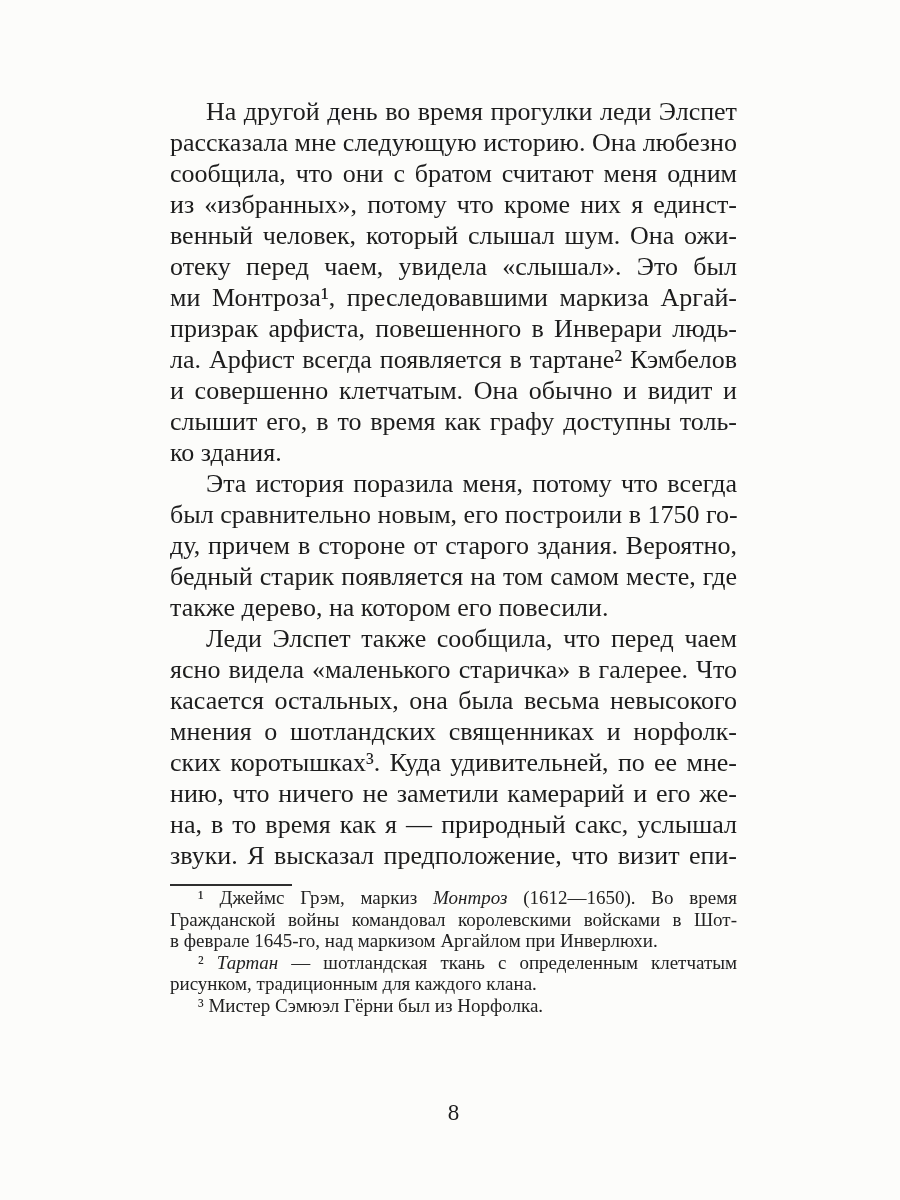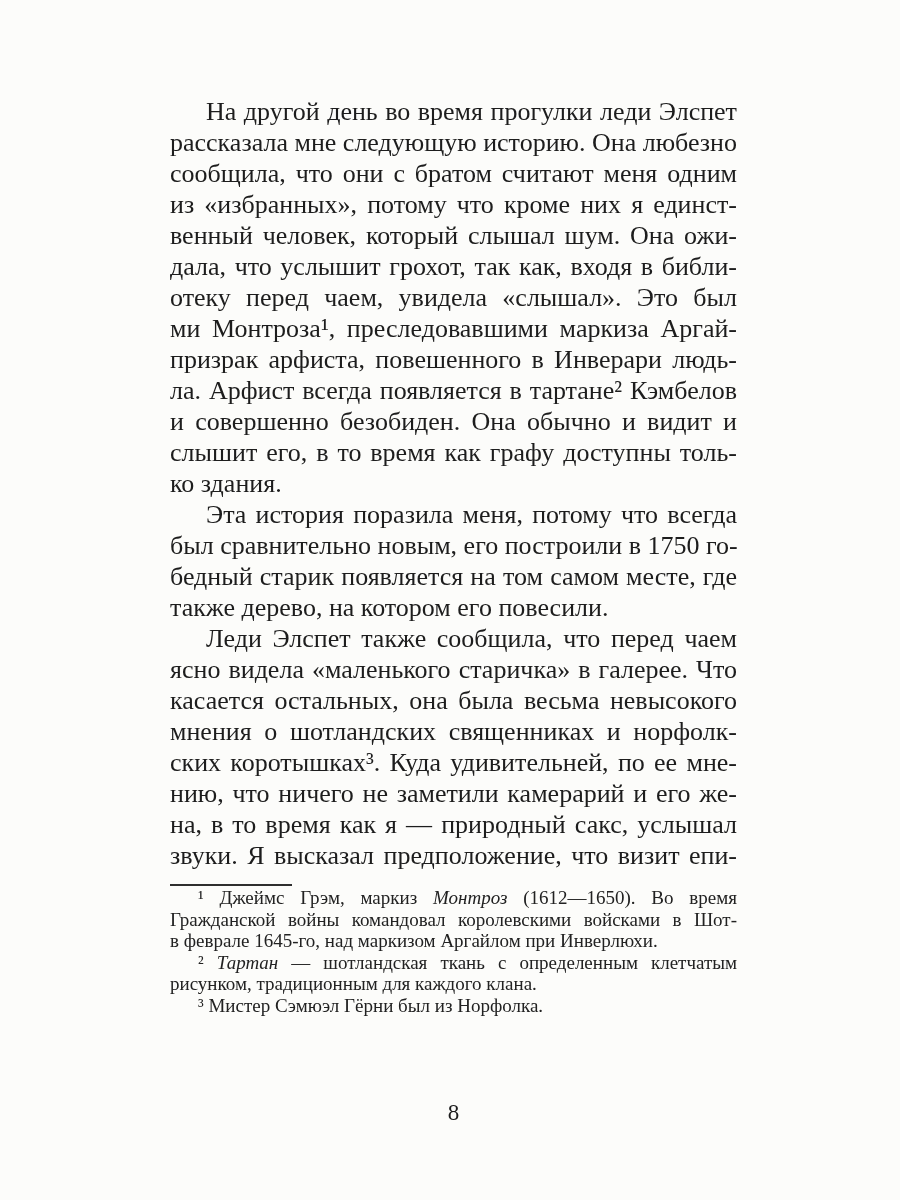--- a/index.html
+++ b/index.html
@@ -72,33 +72,33 @@
 <div class="page">
   <div class="textblock">
 
     <div class="main-text">
       <div class="para">
         <div class="line indent">На другой день во время прогулки леди Элспет</div>
         <div class="line">рассказала мне следующую историю. Она любезно</div>
         <div class="line">сообщила, что они с братом считают меня одним</div>
         <div class="line">из «избранных», потому что кроме них я единст-</div>
         <div class="line">венный человек, который слышал шум. Она ожи-</div>
-        <div class="line">дала, что услышит грохот, так как, входя в библи-</div>
         <div class="line">отеку перед чаем, увидела «слышал». Это был</div>
         <div class="line">ми Монтроза¹, преследовавшими маркиза Аргай-</div>
         <div class="line">призрак арфиста, повешенного в Инверари людь-</div>
         <div class="line">ла. Арфист всегда появляется в тартане² Кэмбелов</div>
-        <div class="line">и совершенно безобиден. Она обычно и видит и</div>
+        <div class="line">и совершенно клетчатым. Она обычно и видит и</div>
         <div class="line">слышит его, в то время как графу доступны толь-</div>
         <div class="line endline">ко здания.</div>
       </div>
 
       <div class="para">
         <div class="line indent">Эта история поразила меня, потому что всегда</div>
         <div class="line">был сравнительно новым, его построили в 1750 го-</div>
+        <div class="line">ду, причем в стороне от старого здания. Вероятно,</div>
         <div class="line">бедный старик появляется на том самом месте, где</div>
         <div class="line endline">также дерево, на котором его повесили.</div>
       </div>
 
       <div class="para">
         <div class="line indent">Леди Элспет также сообщила, что перед чаем</div>
         <div class="line">ясно видела «маленького старичка» в галерее. Что</div>
         <div class="line">касается остальных, она была весьма невысокого</div>
         <div class="line">мнения о шотландских священниках и норфолк-</div>
         <div class="line">ских коротышках³. Куда удивительней, по ее мне-</div>

